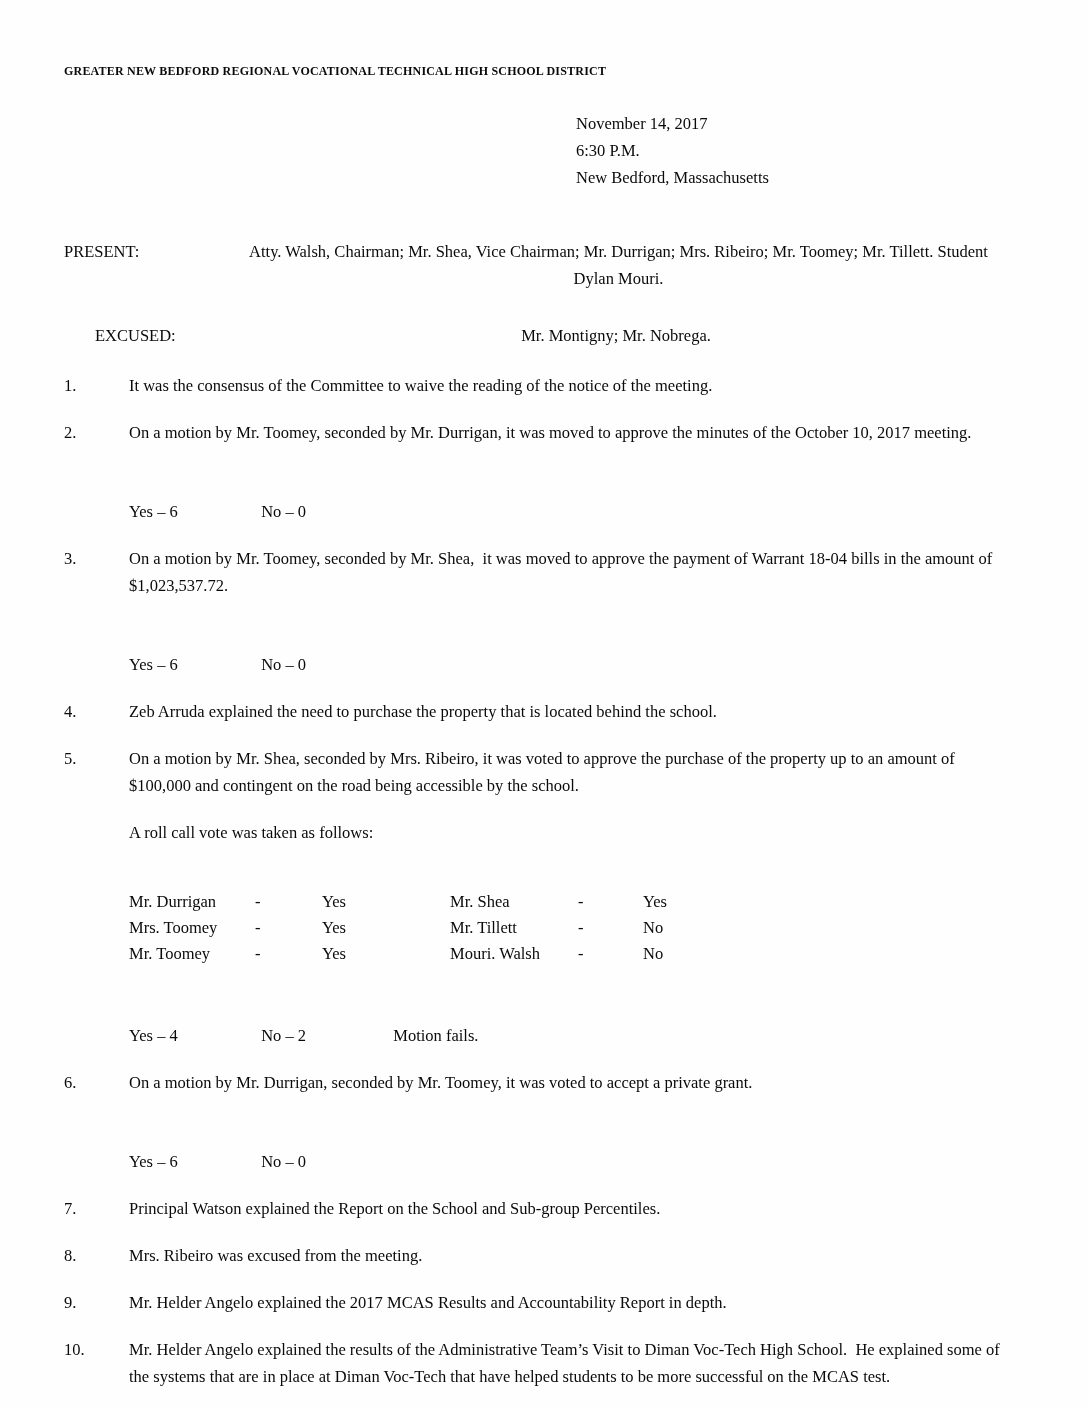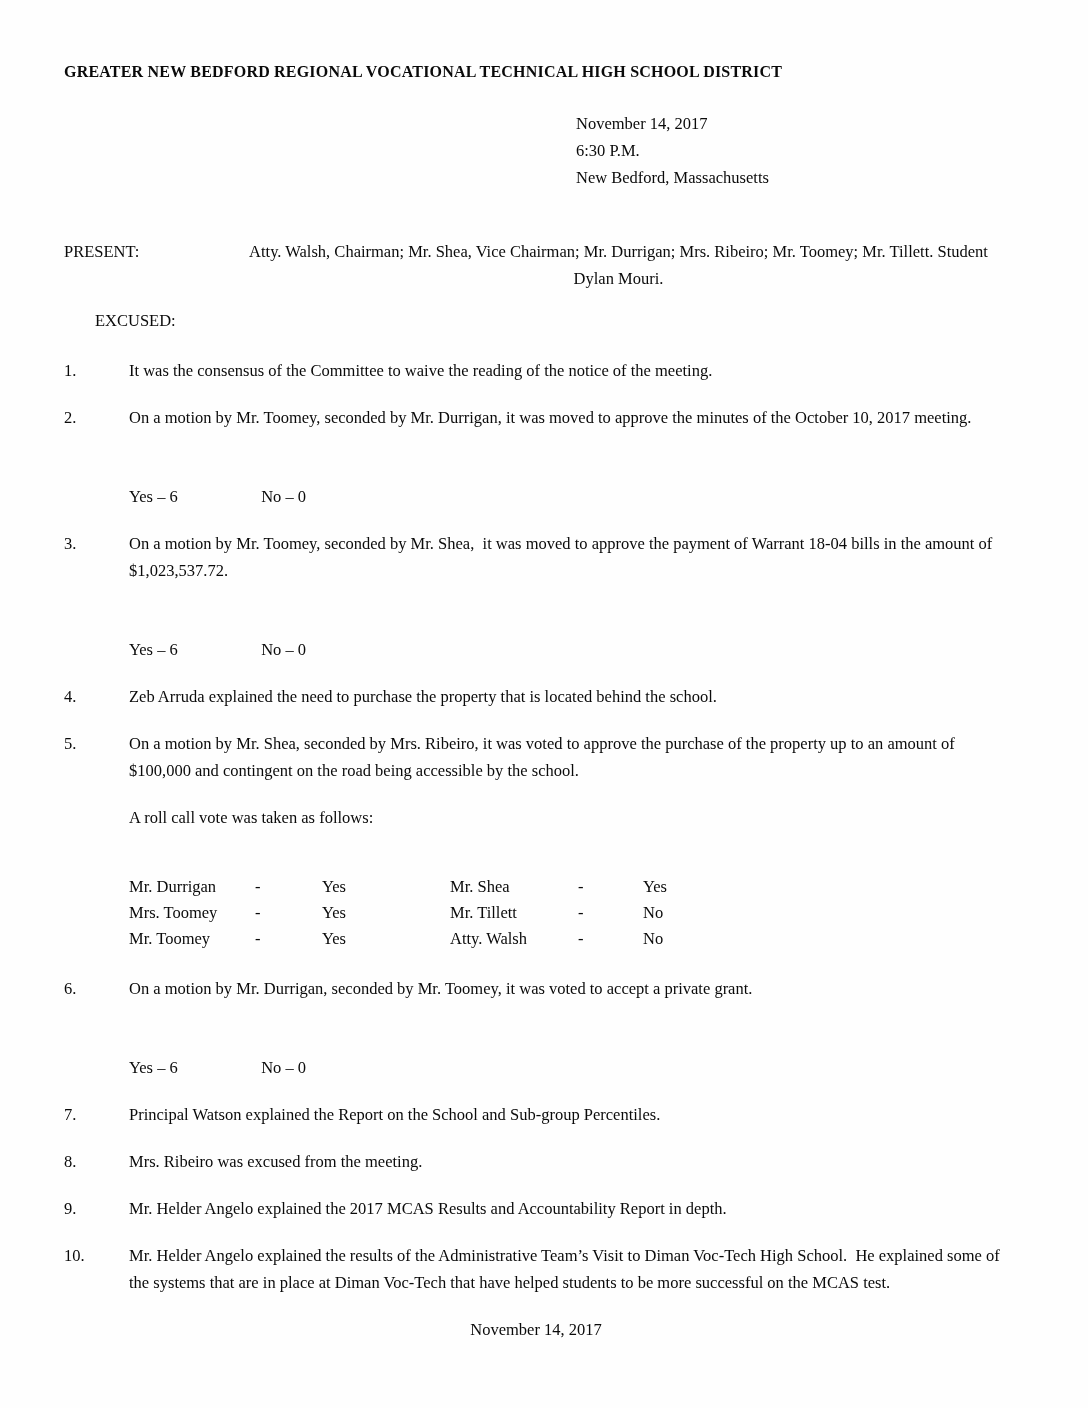--- a/index.html
+++ b/index.html
@@ -15,41 +15,41 @@
     box-sizing: border-box;
     padding: 58px 80px 40px 64px;
     overflow: hidden;
     font-family: "Liberation Serif", "DejaVu Serif", serif;
     font-size: 16.5px;
     line-height: 27px;
     color: #0a0a0a;
   }
   .title {
     font-weight: bold;
-    font-size: 16px;
+    font-size: 12px;
     letter-spacing: 0.2px;
     margin-bottom: 25px;
     white-space: nowrap;
   }
   .dateline {
     margin-left: 512px;
     margin-bottom: 47px;
   }
   .attrow {
     display: flex;
   }
   .attrow .attlabel {
     flex: 0 0 129px;
   }
   .attrow .atttext {
     flex: 1;
     white-space: pre-wrap;
     text-align: center;
   }
-  .present { margin-bottom: 15px; gap: 36px; }
+  .present { margin-bottom: 30px; gap: 36px; }
   .excused { margin-bottom: 23px; margin-left: 31px; }
   .item {
     display: flex;
     margin-bottom: 20px;
   }
   .item .num {
     flex: 0 0 65px;
   }
   .item .itext {
     flex: 1;
@@ -91,20 +91,21 @@
     <div>New Bedford, Massachusetts</div>
   </div>
 
   <div class="attrow present">
     <span class="attlabel">PRESENT:</span>
     <span class="atttext">Atty. Walsh, Chairman; Mr. Shea, Vice Chairman; Mr. Durrigan; Mrs. Ribeiro; Mr. Toomey; Mr. Tillett. Student Dylan Mouri.</span>
   </div>
 
   <div class="attrow excused">
     <span class="attlabel">EXCUSED:</span>
+    <span class="atttext">Mr. Montigny; Mr. Nobrega.</span>
   </div>
 
   <div class="item">
     <span class="num">1.</span>
     <span class="itext">It was the consensus of the Committee to waive the reading of the notice of the meeting.</span>
   </div>
 
   <div class="item">
     <span class="num">2.</span>
     <span class="itext">On a motion by Mr. Toomey, seconded by Mr. Durrigan, it was moved to approve the minutes of the October 10, 2017 meeting.</span>
@@ -147,25 +148,30 @@
       <span>-</span>
       <span>Yes</span>
       <span>Mr. Tillett</span>
       <span>-</span>
       <span>No</span>
     </div>
     <div class="rollrow">
       <span>Mr. Toomey</span>
       <span>-</span>
       <span>Yes</span>
-      <span>Atty. Walsh</span>
+      <span>Mouri. Walsh</span>
       <span>-</span>
       <span>No</span>
     </div>
   </div>
+  <div class="subblock voteline">
+    <span class="tabcell">Yes – 4</span>
+    <span class="tabcell">No – 2</span>
+    <span>Motion fails.</span>
+  </div>
 
   <div class="item">
     <span class="num">6.</span>
     <span class="itext">On a motion by Mr. Durrigan, seconded by Mr. Toomey, it was voted to accept a private grant.</span>
   </div>
   <div class="subblock voteline">
     <span class="tabcell">Yes – 6</span>
     <span class="tabcell">No – 0</span>
   </div>
 

